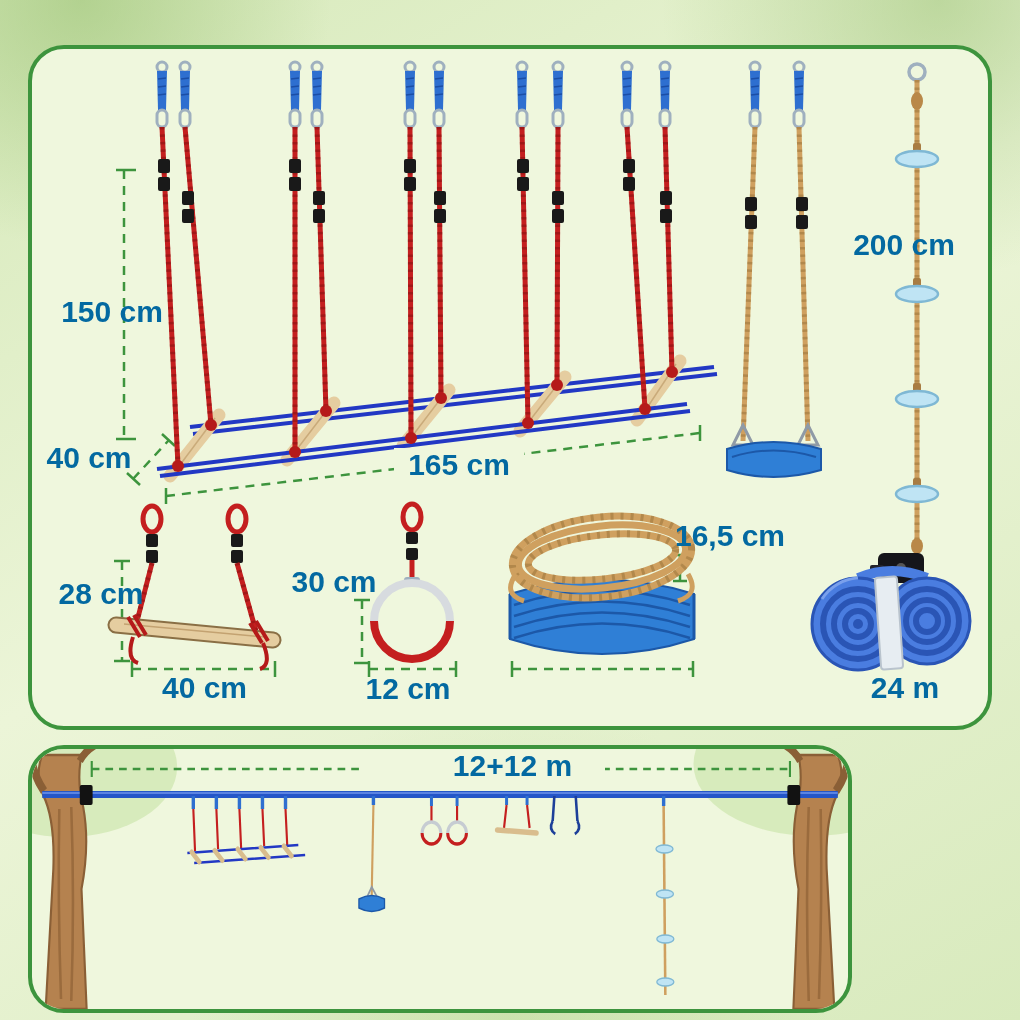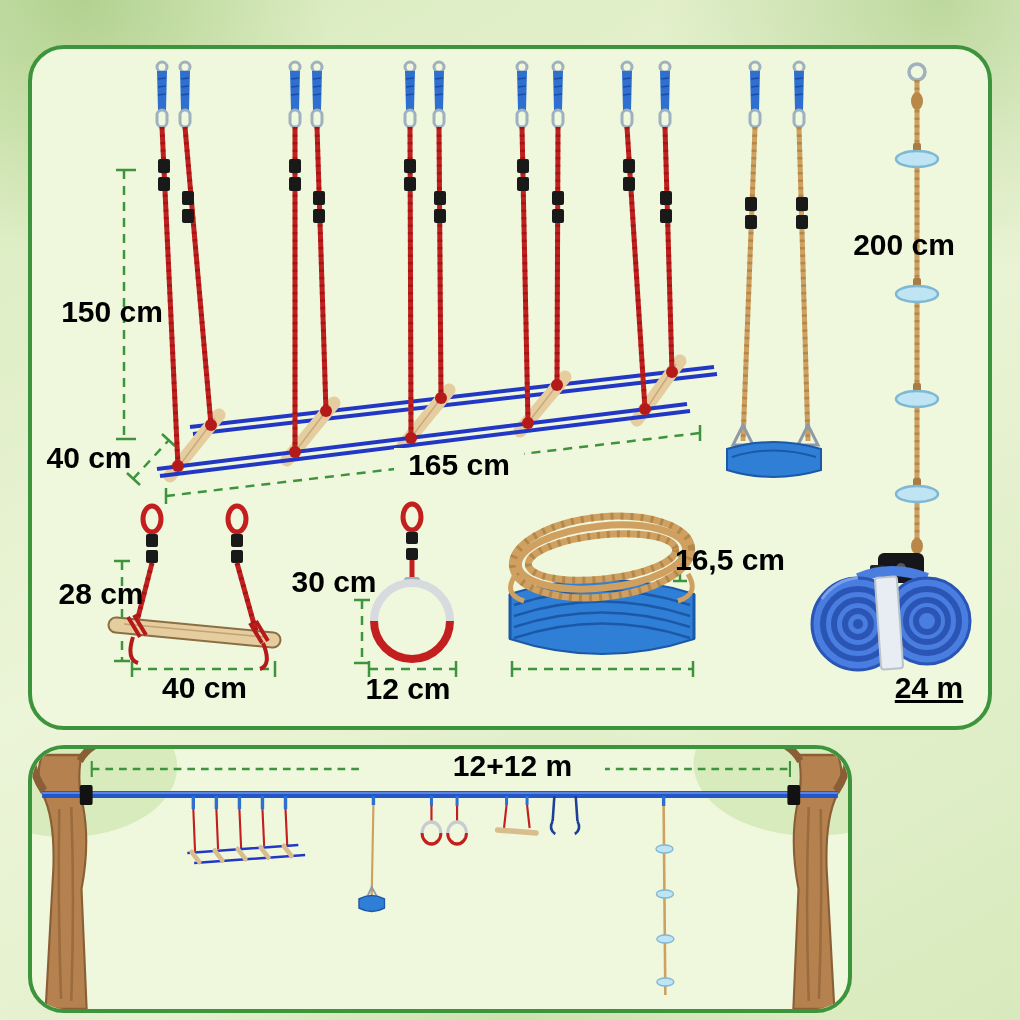--- a/index.html
+++ b/index.html
@@ -10,21 +10,21 @@
       radial-gradient(circle at 92% 0%, rgba(148,190,108,.5) 0, rgba(148,190,108,0) 20%),
       radial-gradient(circle at 50% 100%, rgba(168,205,128,.35) 0, rgba(168,205,128,0) 28%),
       linear-gradient(150deg,#d6e9ba 0%,#ecf5d8 45%,#d8eabd 100%);
     font-family:"Liberation Sans", sans-serif;
   }
   .panel{position:absolute;background:#eff7dd;border:4px solid #3d943d;border-radius:36px;overflow:hidden;box-sizing:border-box;}
   #panel-top{left:28px;top:45px;width:964px;height:685px;}
   #panel-bottom{left:28px;top:745px;width:824px;height:268px;}
   .panel svg{display:block;width:100%;height:100%;}
   .dim-label{
-    position:absolute;color:#000000;font-weight:bold;font-size:30px;
+    position:absolute;color:#0369a1;font-weight:bold;font-size:30px;
     text-align:center;line-height:1.05;white-space:nowrap;padding:1px 4px;box-sizing:border-box;
   }
   .masked{background:#eff7dd;}
   
   .rropeW{stroke:#c41f1f;stroke-width:5;fill:none;}
   .rropeD{stroke:#7d0f0f;stroke-width:5;fill:none;stroke-dasharray:2.5 5;opacity:.5;}
   .tropeW{stroke:#cfa05f;stroke-width:5;fill:none;}
   .tropeD{stroke:#8f6a33;stroke-width:5;fill:none;stroke-dasharray:2.5 5;opacity:.45;}
   .meas{stroke:#3d943d;stroke-width:2.5;fill:none;stroke-dasharray:9 7;}
   .tick{stroke:#3d943d;stroke-width:2.5;fill:none;}
@@ -199,22 +199,22 @@
     </svg>
 
     <div class="dim-label" style="left:10px;top:246px;width:140px;">150 cm</div>
     <div class="dim-label" style="left:-2px;top:392px;width:118px;">40 cm</div>
     <div class="dim-label masked" style="left:362px;top:399px;width:130px;">165 cm</div>
     <div class="dim-label" style="left:806px;top:179px;width:132px;">200 cm</div>
     <div class="dim-label" style="left:15px;top:528px;width:108px;text-align:center;">28 cm</div>
     <div class="dim-label" style="left:110px;top:622px;width:125px;">40 cm</div>
     <div class="dim-label" style="left:248px;top:516px;width:108px;">30 cm</div>
     <div class="dim-label" style="left:322px;top:623px;width:108px;">12 cm</div>
-    <div class="dim-label" style="left:628px;top:470px;width:140px;margin-top:24px;">16,5 cm</div>
-    <div class="dim-label" style="left:842px;top:622px;width:110px;text-decoration:underline;">24 m</div>
+    <div class="dim-label" style="left:628px;top:470px;width:140px;">16,5 cm</div>
+    <div class="dim-label" style="left:818px;top:622px;width:110px;">24 m</div>
   </div>
 
   <div class="panel" id="panel-bottom">
     <svg viewBox="0 0 956 260" preserveAspectRatio="none">
       <g opacity=".75">
         <ellipse cx="40" cy="18" rx="130" ry="70" fill="#cfe7b0"></ellipse>
         <ellipse cx="915" cy="15" rx="140" ry="72" fill="#cfe7b0"></ellipse>
       </g>
       <g>
         <path d="M16,260 L25,120 Q27,70 13,46 Q3,26 12,6 L58,6 Q52,32 60,58 Q68,95 58,140 L64,260 Z" fill="#b5824f" stroke="#8a5f36" stroke-width="2.5"></path>

